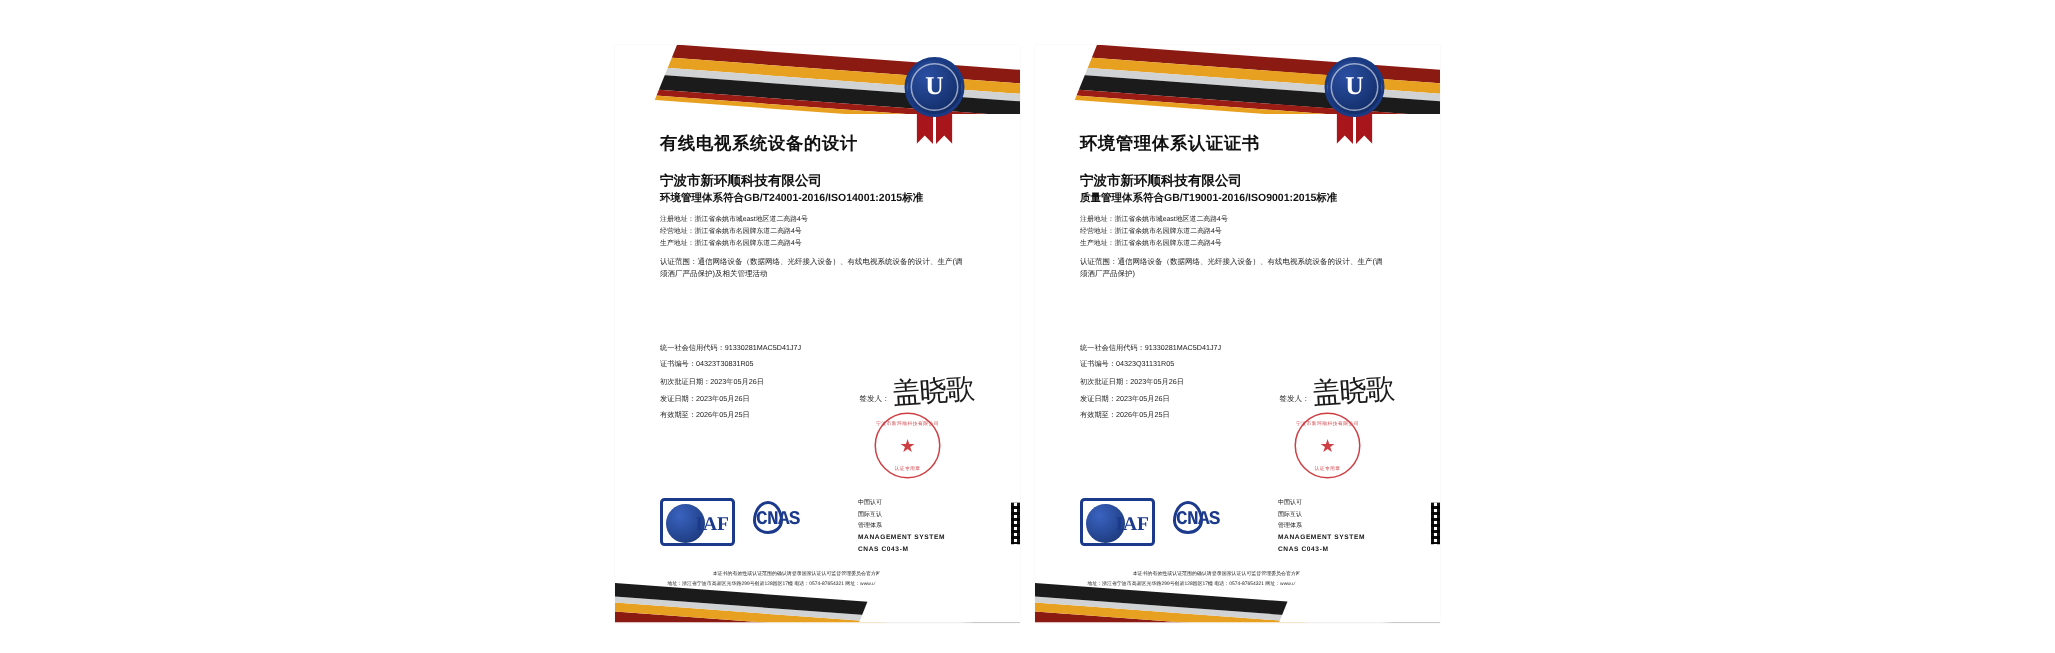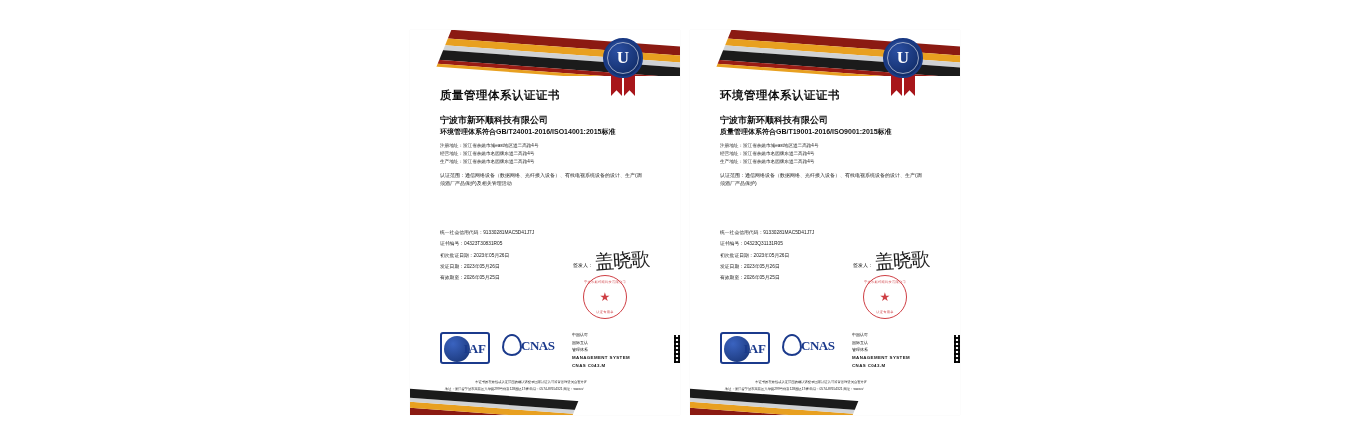--- a/index.html
+++ b/index.html
@@ -277,26 +277,26 @@
   .cnas .mark {
     position: absolute;
     left: 0; top: 0;
     width: 20px; height: 22px;
     border: 2px solid #1b3a8c;
     border-radius: 50% 50% 50% 50% / 60% 60% 40% 40%;
     box-sizing: border-box;
   }
   .cnas .txt {
     position: absolute;
-    left: 19px; top: 4px;
+    left: 2px; top: 4px;
     font-size: 13px;
     font-weight: bold;
     color: #1b3a8c;
     letter-spacing: -0.5px;
-    font-family: Liberation Serif, serif;
+    font-family: Liberation Mono, monospace;
   }
   .cnas-desc {
     position: absolute;
     left: 132px; top: 1px;
     font-size: 4px;
     line-height: 1.9;
     color: #111;
   }
   .cnas-desc .en {
     font-size: 4.4px;
@@ -350,21 +350,21 @@
       <div class="band-mask"></div>
     </div>
 
     <div class="emblem">
       <div class="tail-l"></div>
       <div class="tail-r"></div>
       <div class="disc"></div>
       <div class="ring"></div>
     </div>
 
-    <div class="title">质量管理体系认证证书</div>
+    <div class="title">有线电视系统设备的设计</div>
     <div class="company">宁波市新环顺科技有限公司</div>
     <div class="standard">环境管理体系符合GB/T24001-2016/ISO14001:2015标准</div>
 
     <div class="addr-block">
       <div>注册地址：浙江省余姚市城east地区道二高路4号</div>
       <div>经营地址：浙江省余姚市名园牌东道二高路4号</div>
       <div>生产地址：浙江省余姚市名园牌东道二高路4号</div>
     </div>
 
     <div class="scope-block">

